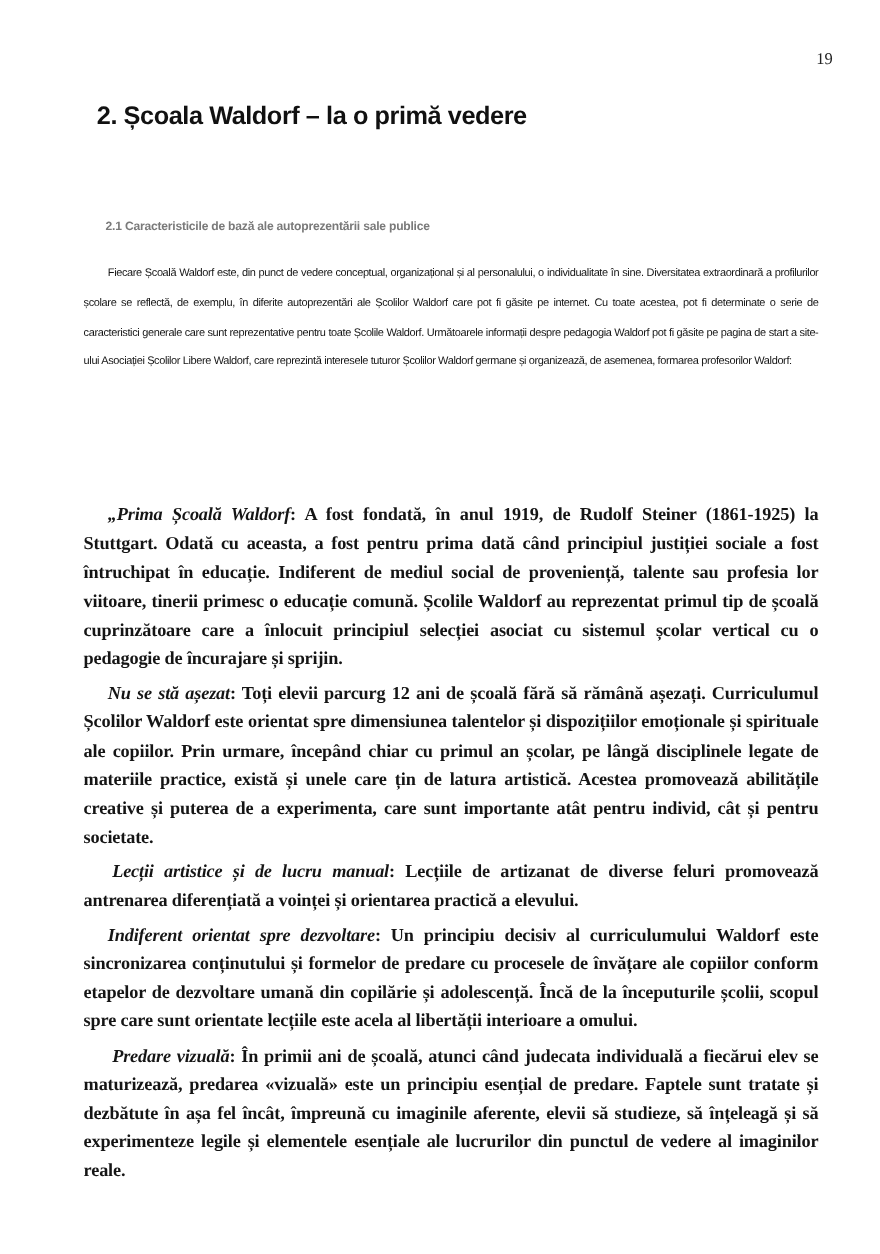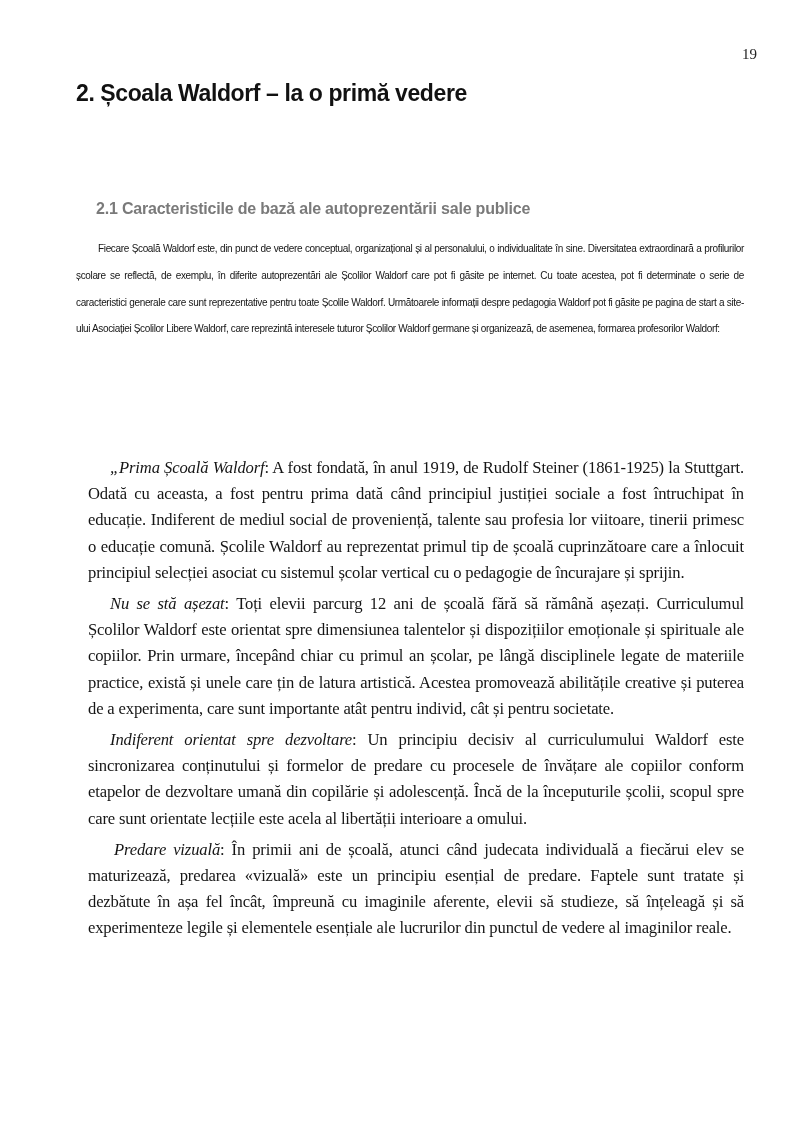--- a/index.html
+++ b/index.html
@@ -2,40 +2,40 @@
 <html><head>
 <meta charset="utf-8">
 <style>
   html, body { margin: 0; padding: 0; background: #ffffff; }
   body { width: 800px; height: 1140px; position: relative; overflow: hidden; color: #111; }
   .page-number {
     position: absolute; top: 46px; left: 742px;
     font-family: "Liberation Serif", serif; font-size: 15px; color: #222;
   }
   .chapter-title {
-    position: absolute; top: 80px; left: 76px; margin: 0;
+    position: absolute; top: 80px; left: 76px; margin: 12px;
     font-family: "Liberation Sans", sans-serif; font-weight: bold; font-size: 23px;
     letter-spacing: -0.4px; color: #111;
   }
   .section-title {
     position: absolute; top: 200px; left: 96px; margin: 0;
-    font-family: "Liberation Sans", sans-serif; font-weight: bold; font-size: 16px;
+    font-family: "Liberation Sans", sans-serif; font-weight: bold; font-size: 11px;
     color: #7a7a7a; letter-spacing: -0.2px;
   }
   .intro {
     position: absolute; top: 236px; left: 76px; width: 668px; margin: 0;
     font-family: "Liberation Sans", sans-serif; font-size: 10px; line-height: 26.8px;
     text-align: justify; text-indent: 22px; color: #151515; letter-spacing: -0.35px;
   }
   .quote-block {
     position: absolute; top: 455px; left: 76px; width: 668px;
     font-family: "Liberation Serif", serif; font-size: 16.6px; line-height: 26.2px;
     color: #151515; letter-spacing: -0.15px;
   }
-  .quote-block p { margin: 0 0 5px 12px; text-align: justify; text-indent: 22px; }
+  .quote-block p { margin: 0 0 5px 0; text-align: justify; text-indent: 22px; font-weight: bold; }
   .quote-block p.wide-indent { text-indent: 26px; }
   .quote-block em { font-style: italic; }
 </style>
 </head>
 <body>
 
 <div class="page-number">19</div>
 
 <h1 class="chapter-title">2. Școala Waldorf – la o primă vedere</h1>
 
@@ -43,19 +43,22 @@
 
 <p class="intro">Fiecare Școală Waldorf este, din punct de vedere conceptual, organizațional și al personalului, o individualitate în sine. Diversitatea extraordinară a profilurilor școlare se reflectă, de exemplu, în diferite autoprezentări ale Școlilor Waldorf care pot fi găsite pe internet. Cu toate acestea, pot fi determinate o serie de caracteristici generale care sunt reprezentative pentru toate Școlile Waldorf. Următoarele informații despre pedagogia Waldorf pot fi găsite pe pagina de start a site-ului Asociației Școlilor Libere Waldorf, care reprezintă interesele tuturor Școlilor Waldorf germane și organizează, de asemenea, formarea profesorilor Waldorf:</p>
 
 <div class="quote-block">
   <p>
     <em>„Prima Școală Waldorf</em><span>: A fost fondată, în anul 1919, de Rudolf Steiner (1861-1925) la Stuttgart. Odată cu aceasta, a fost pentru prima dată când principiul justiției sociale a fost întruchipat în educație. Indiferent de mediul social de proveniență, talente sau profesia lor viitoare, tinerii primesc o educație comună. Școlile Waldorf au reprezentat primul tip de școală cuprinzătoare care a înlocuit principiul selecției asociat cu sistemul școlar vertical cu o pedagogie de încurajare și sprijin.</span>
   </p>
   <p>
     <em>Nu se stă așezat</em><span>: Toți elevii parcurg 12 ani de școală fără să rămână așezați. Curriculumul Școlilor Waldorf este orientat spre dimensiunea talentelor și dispozițiilor emoționale și spirituale ale copiilor. Prin urmare, începând chiar cu primul an școlar, pe lângă disciplinele legate de materiile practice, există și unele care țin de latura artistică. Acestea promovează abilitățile creative și puterea de a experimenta, care sunt importante atât pentru individ, cât și pentru societate.</span>
   </p>
+  <p class="wide-indent">
+    <em>Lecții artistice și de lucru manual</em><span>: Lecțiile de artizanat de diverse feluri promovează antrenarea diferențiată a voinței și orientarea practică a elevului.</span>
+  </p>
   <p>
     <em>Indiferent orientat spre dezvoltare</em><span>: Un principiu decisiv al curriculumului Waldorf este sincronizarea conținutului și formelor de predare cu procesele de învățare ale copiilor conform etapelor de dezvoltare umană din copilărie și adolescență. Încă de la începuturile școlii, scopul spre care sunt orientate lecțiile este acela al libertății interioare a omului.</span>
   </p>
   <p class="wide-indent">
     <em>Predare vizuală</em><span>: În primii ani de școală, atunci când judecata individuală a fiecărui elev se maturizează, predarea «vizuală» este un principiu esențial de predare. Faptele sunt tratate și dezbătute în așa fel încât, împreună cu imaginile aferente, elevii să studieze, să înțeleagă și să experimenteze legile și elementele esențiale ale lucrurilor din punctul de vedere al imaginilor reale.</span>
   </p>
 </div>
 
 </body></html>

